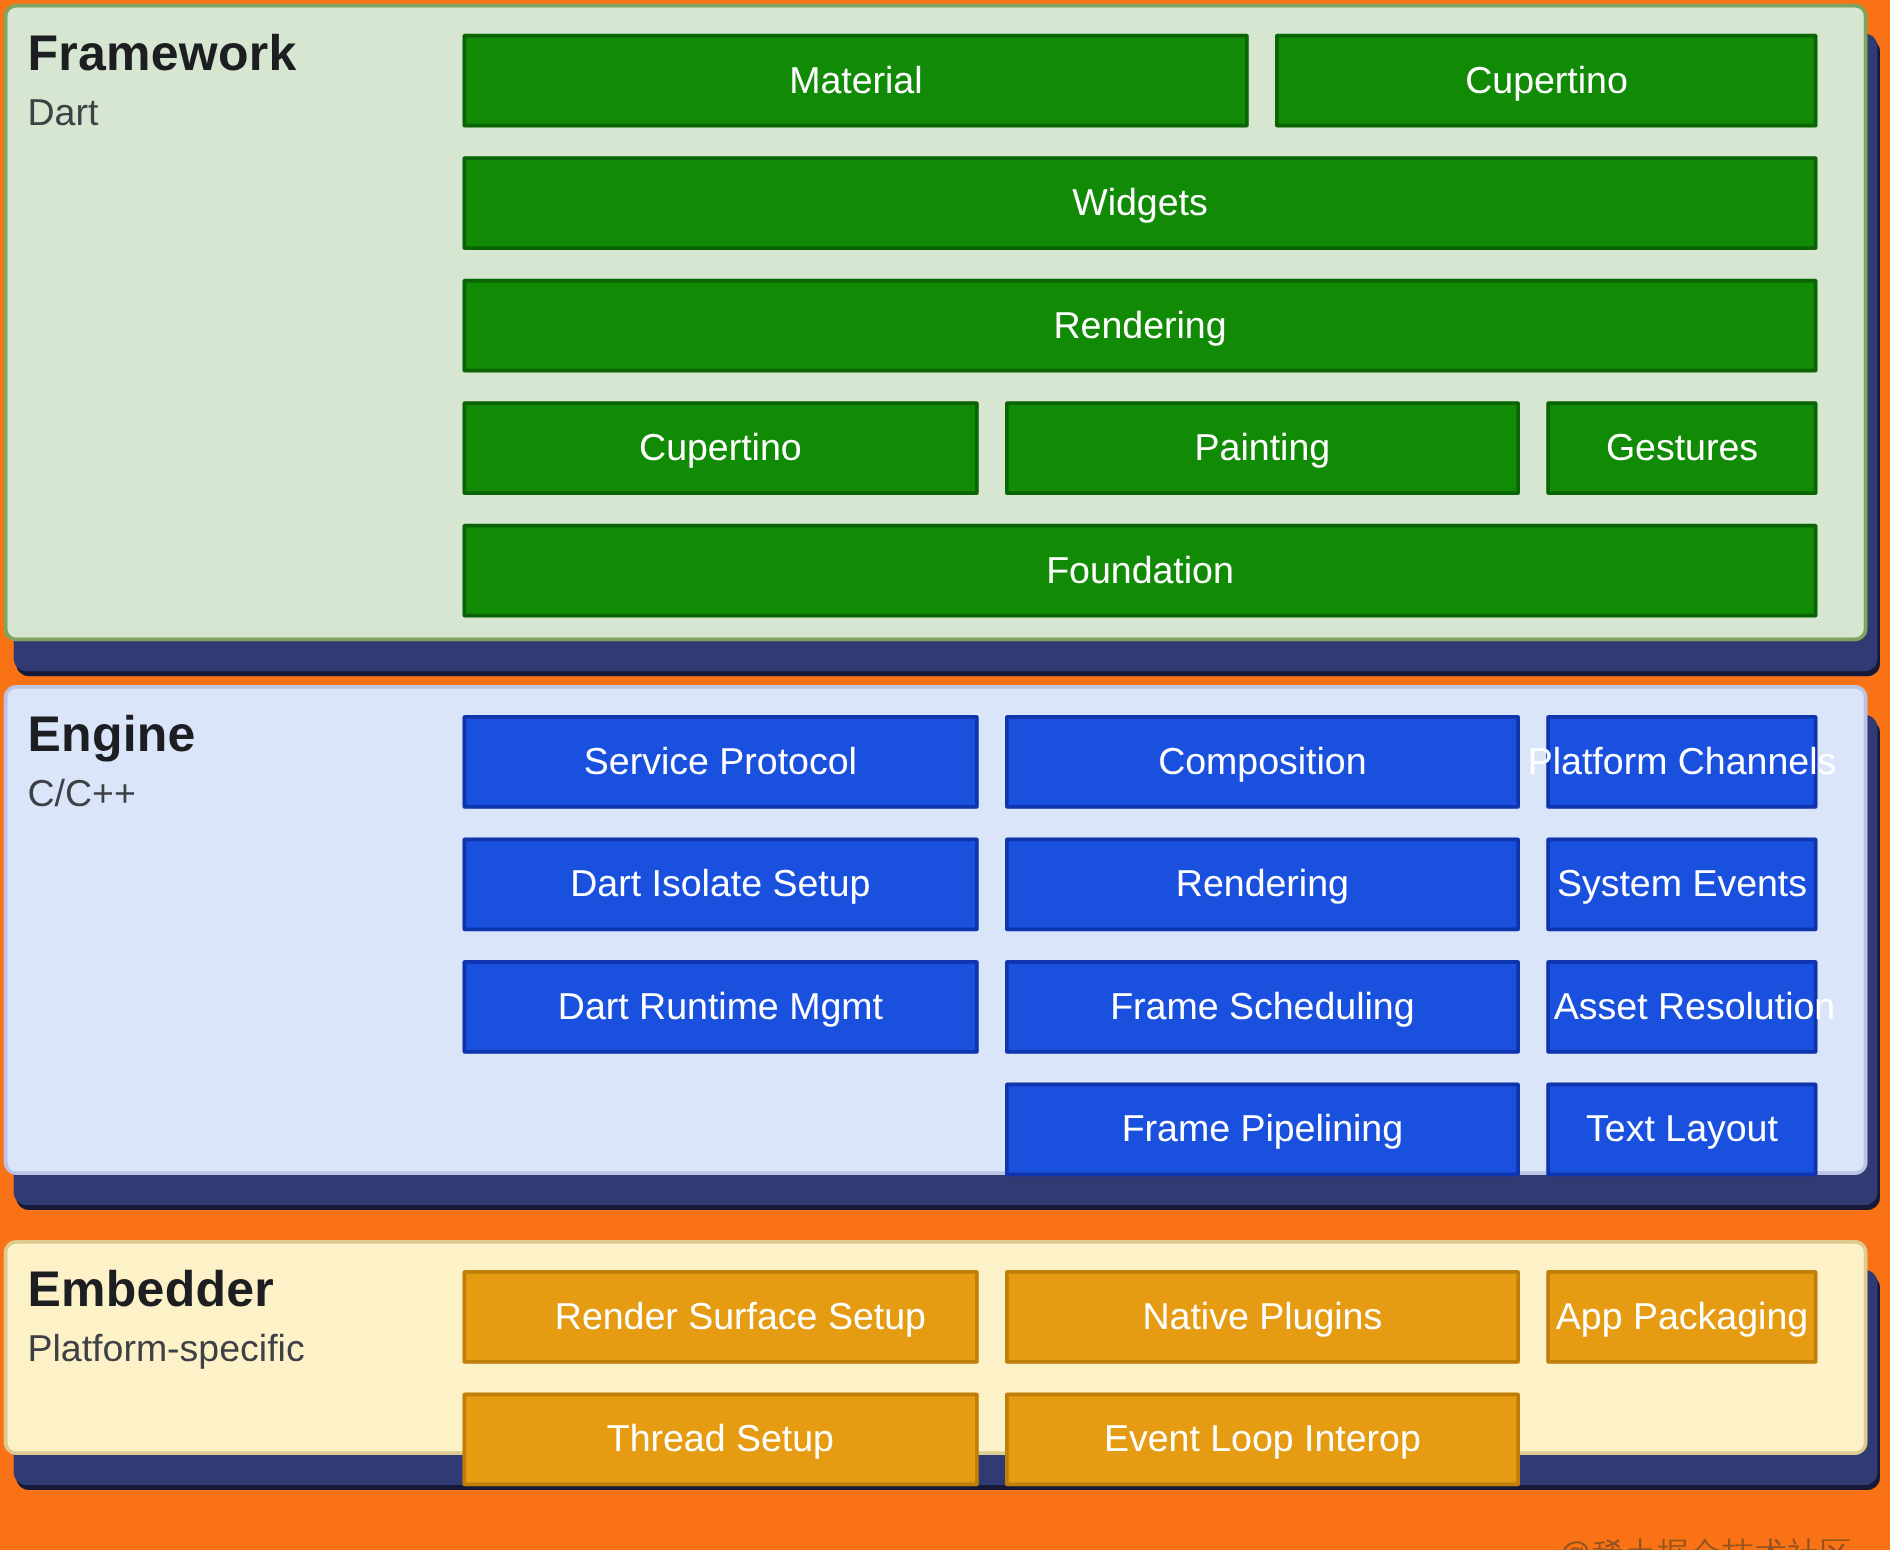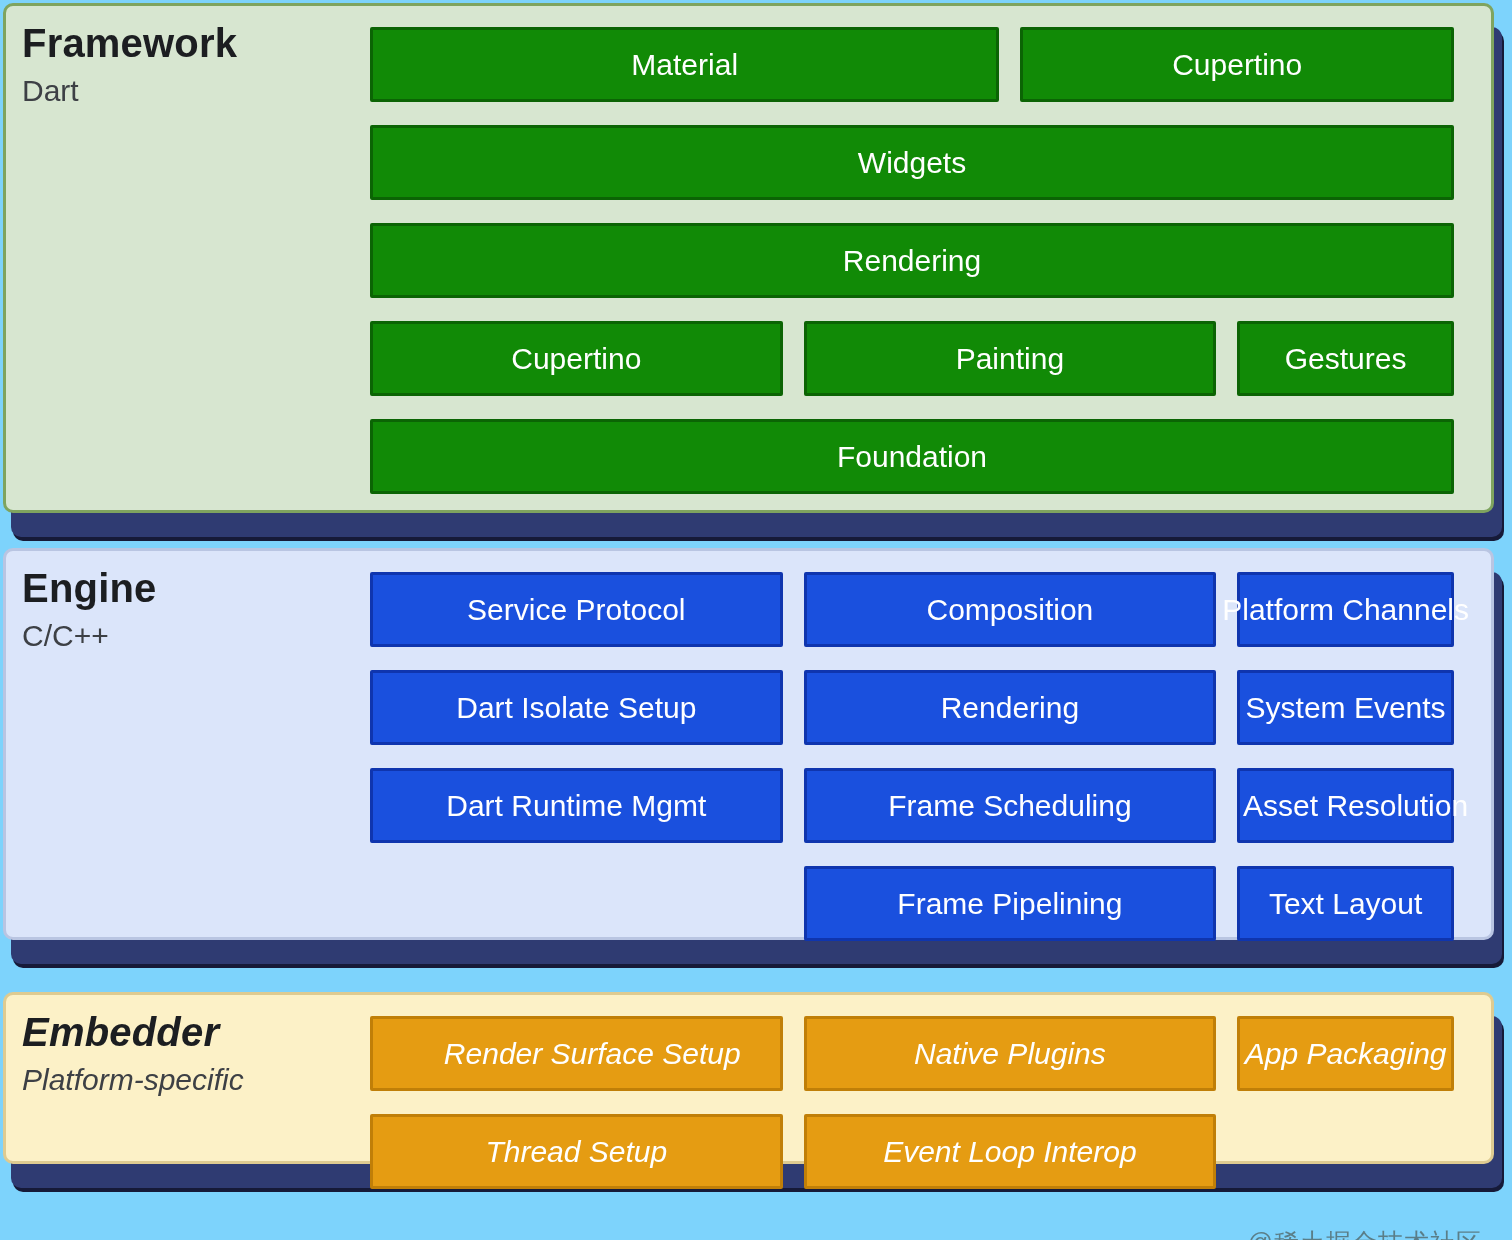--- a/index.html
+++ b/index.html
@@ -5,38 +5,38 @@
   html, body {
     margin: 0;
     padding: 0;
     background: #000;
     font-family: "Liberation Sans", "DejaVu Sans", sans-serif;
   }
   .page {
     position: relative;
     width: 1512px;
     height: 1240px;
-    background: #7dd3fc;
+    background: #f97316;
     overflow: hidden;
   }
   .panel {
     position: absolute;
     left: 3px;
     width: 1491px;
     box-sizing: border-box;
     border: 3px solid;
     border-radius: 10px;
     display: flex;
     background: var(--panel-bg);
     border-color: var(--panel-border);
     box-shadow: 8px 24px 0 0 #2f3b72, 10px 28px 0 0 #161a38;
   }
   .panel-framework { top: 3px;   height: 510px; }
   .panel-engine    { top: 548px; height: 392px; }
-  .panel-embedder  { top: 992px; height: 172px; font-style: italic; }
+  .panel-embedder  { top: 992px; height: 172px; }
 
   .panel-label {
     width: 364px;
     flex: 0 0 364px;
     padding: 13px 0 0 16px;
     box-sizing: border-box;
   }
   .panel-label h2 {
     margin: 0;
     font-size: 40px;

